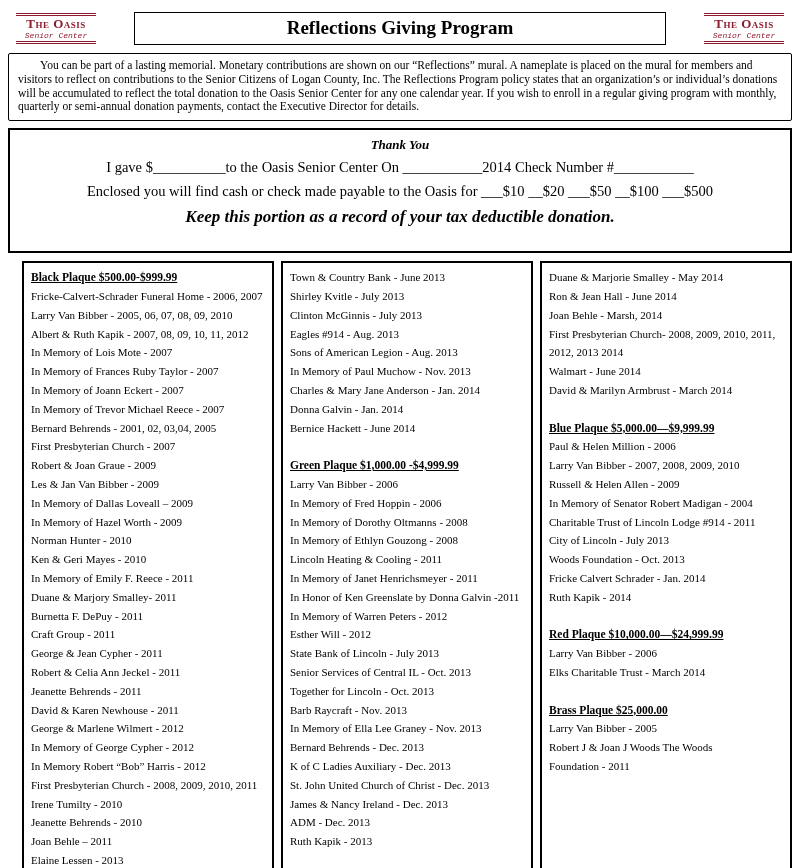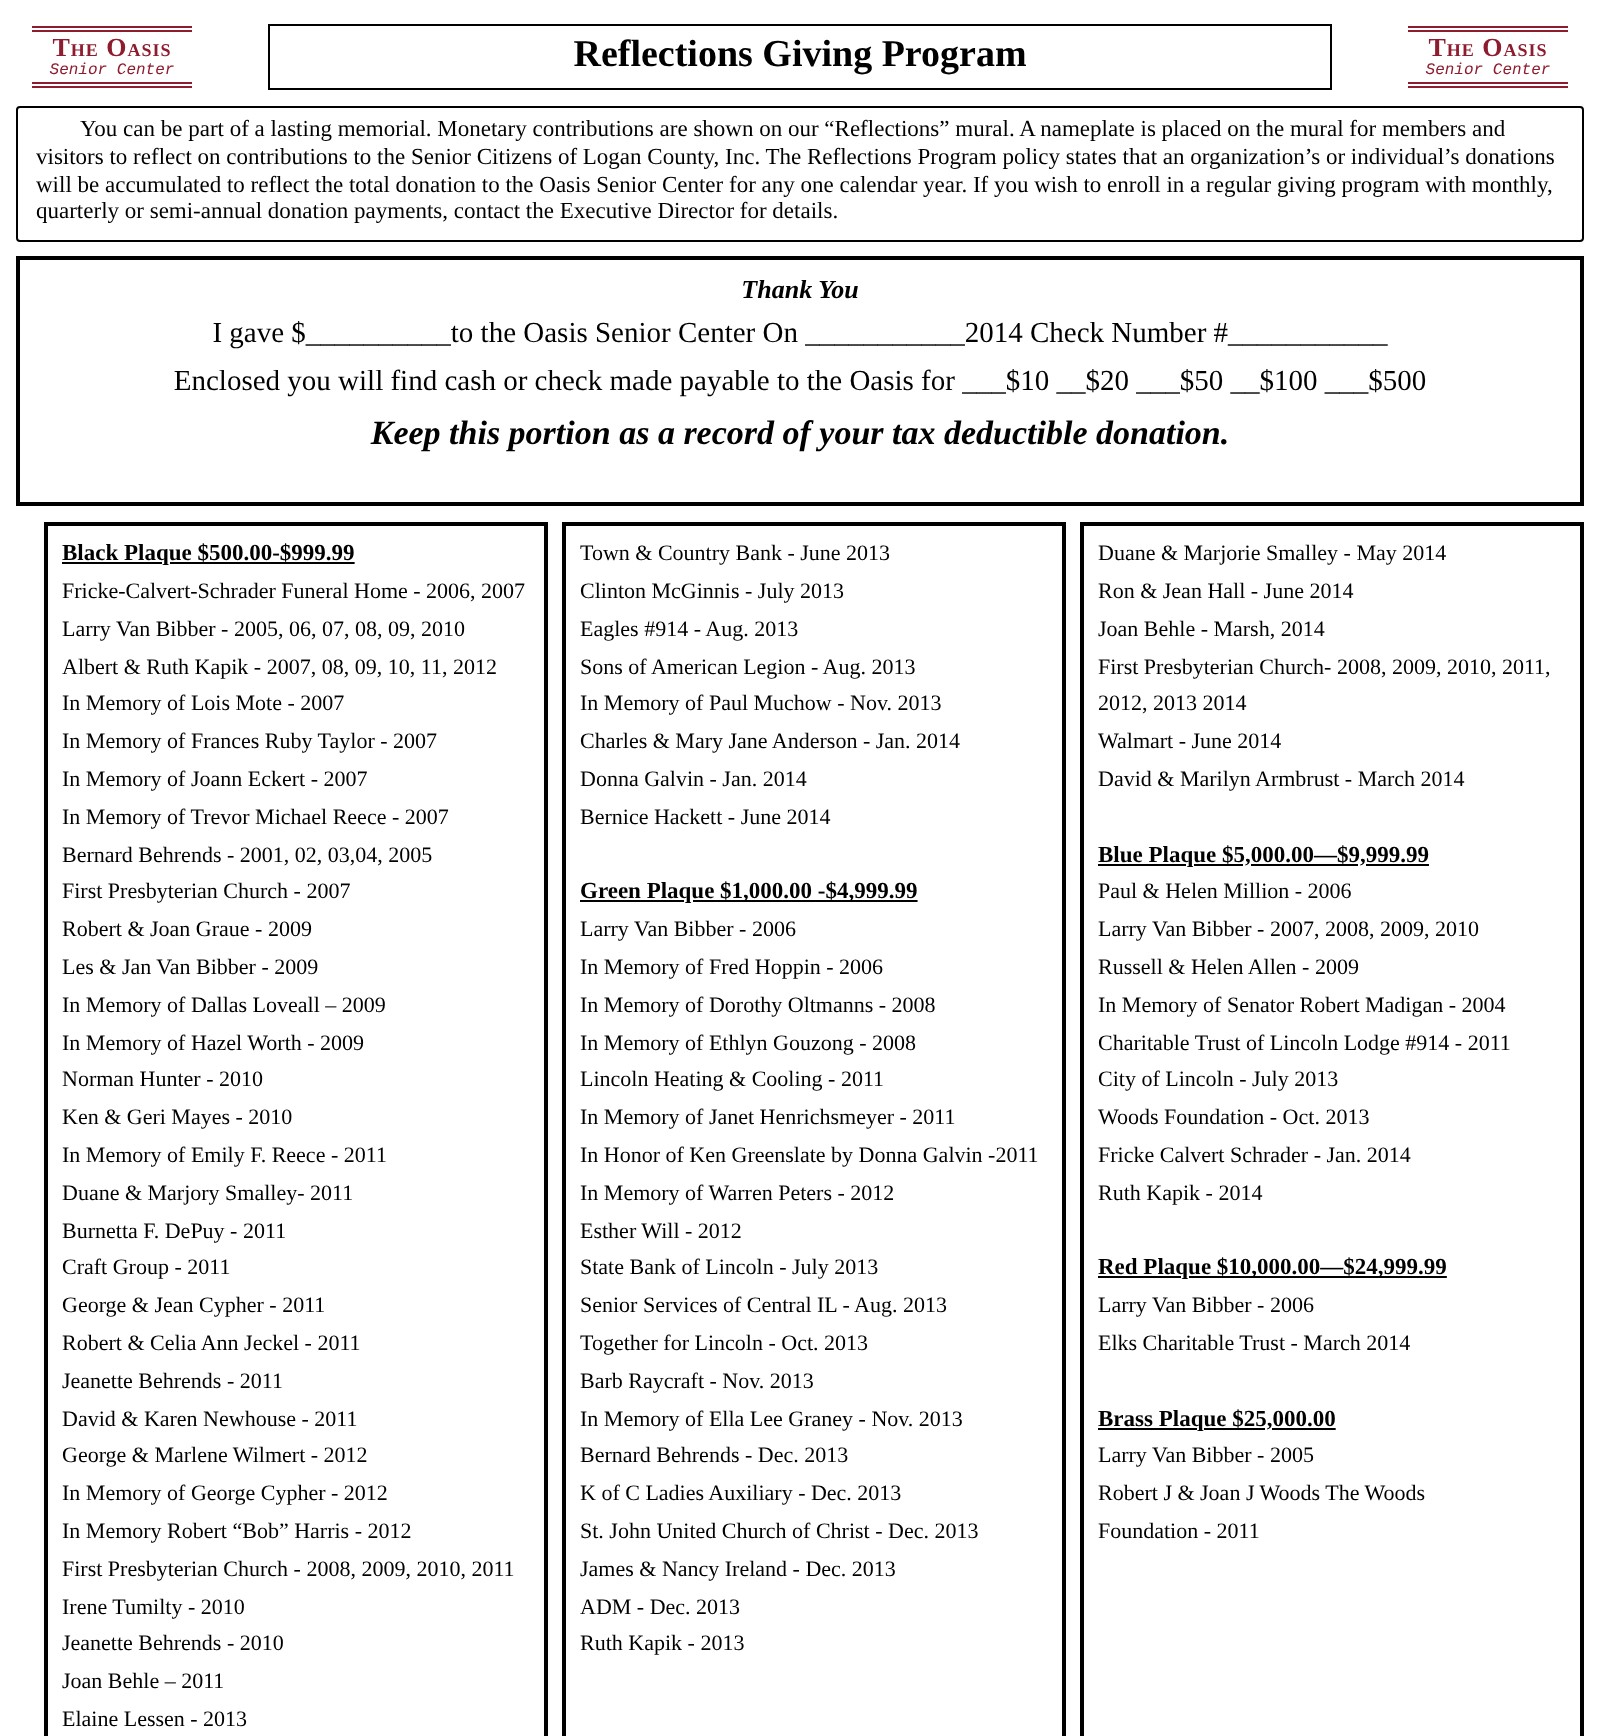--- a/index.html
+++ b/index.html
@@ -107,40 +107,41 @@
         <div class="donor-item">In Memory of George Cypher - 2012</div>
         <div class="donor-item">In Memory Robert “Bob” Harris - 2012</div>
         <div class="donor-item">First Presbyterian Church - 2008, 2009, 2010, 2011</div>
         <div class="donor-item">Irene Tumilty - 2010</div>
         <div class="donor-item">Jeanette Behrends - 2010</div>
         <div class="donor-item">Joan Behle – 2011</div>
         <div class="donor-item">Elaine Lessen - 2013</div>
       </div>
     <div class="column">
         <div class="donor-item">Town &amp; Country Bank - June 2013</div>
+        <div class="donor-item">Shirley Kvitle - July 2013</div>
         <div class="donor-item">Clinton McGinnis - July 2013</div>
         <div class="donor-item">Eagles #914 - Aug. 2013</div>
         <div class="donor-item">Sons of American Legion - Aug. 2013</div>
         <div class="donor-item">In Memory of  Paul Muchow  - Nov. 2013</div>
         <div class="donor-item">Charles &amp; Mary Jane Anderson - Jan. 2014</div>
         <div class="donor-item">Donna Galvin - Jan. 2014</div>
         <div class="donor-item">Bernice Hackett - June 2014</div>
         <div class="spacer"></div>
         <div class="plaque-heading">Green Plaque  $1,000.00 -$4,999.99</div>
         <div class="donor-item">Larry Van Bibber - 2006</div>
         <div class="donor-item">In Memory of Fred Hoppin - 2006</div>
         <div class="donor-item">In Memory of Dorothy Oltmanns - 2008</div>
         <div class="donor-item">In Memory of Ethlyn Gouzong - 2008</div>
         <div class="donor-item">Lincoln Heating &amp; Cooling - 2011</div>
         <div class="donor-item">In Memory of  Janet Henrichsmeyer - 2011</div>
         <div class="donor-item">In Honor of Ken Greenslate  by Donna Galvin -2011</div>
         <div class="donor-item">In Memory of Warren Peters - 2012</div>
         <div class="donor-item">Esther Will - 2012</div>
         <div class="donor-item">State Bank of Lincoln - July 2013</div>
-        <div class="donor-item">Senior Services of Central IL - Aug. 2013</div>
+        <div class="donor-item">Senior Services of Central IL - Oct. 2013</div>
         <div class="donor-item">Together for Lincoln - Oct. 2013</div>
         <div class="donor-item">Barb Raycraft  - Nov. 2013</div>
         <div class="donor-item">In Memory of Ella Lee Graney - Nov. 2013</div>
         <div class="donor-item">Bernard Behrends - Dec. 2013</div>
         <div class="donor-item">K of C Ladies Auxiliary - Dec. 2013</div>
         <div class="donor-item">St. John United Church of Christ - Dec. 2013</div>
         <div class="donor-item">James &amp; Nancy Ireland - Dec. 2013</div>
         <div class="donor-item">ADM - Dec. 2013</div>
         <div class="donor-item">Ruth Kapik - 2013</div>
       </div>

